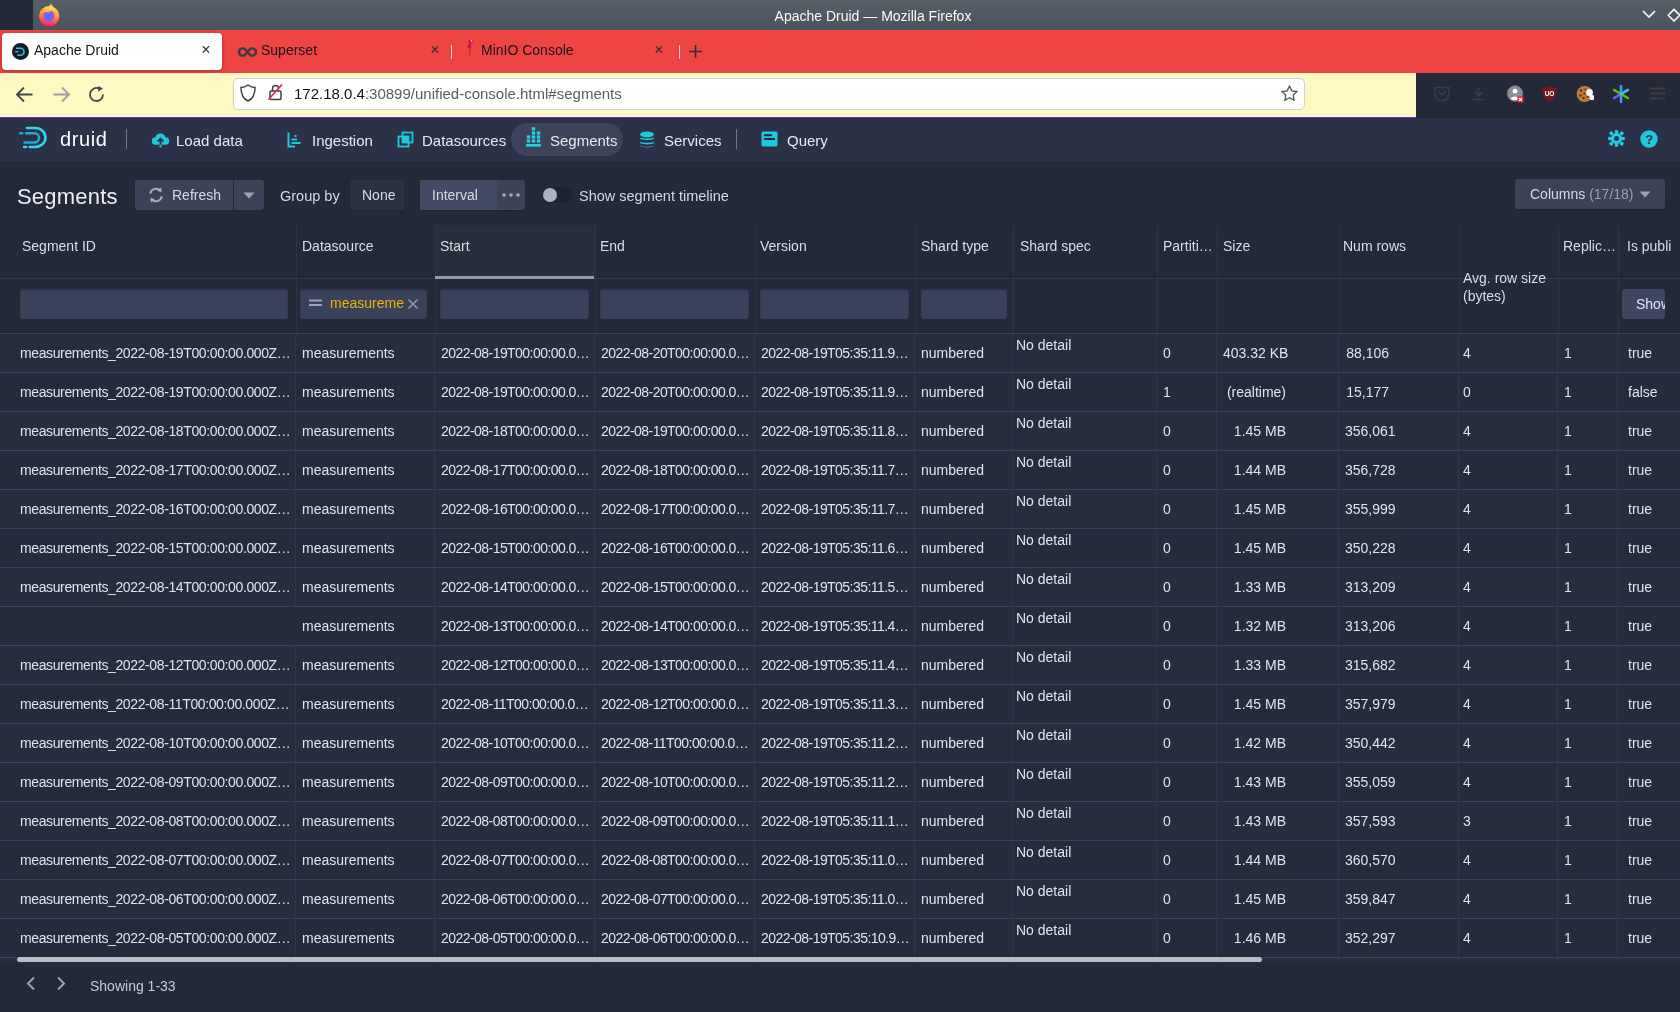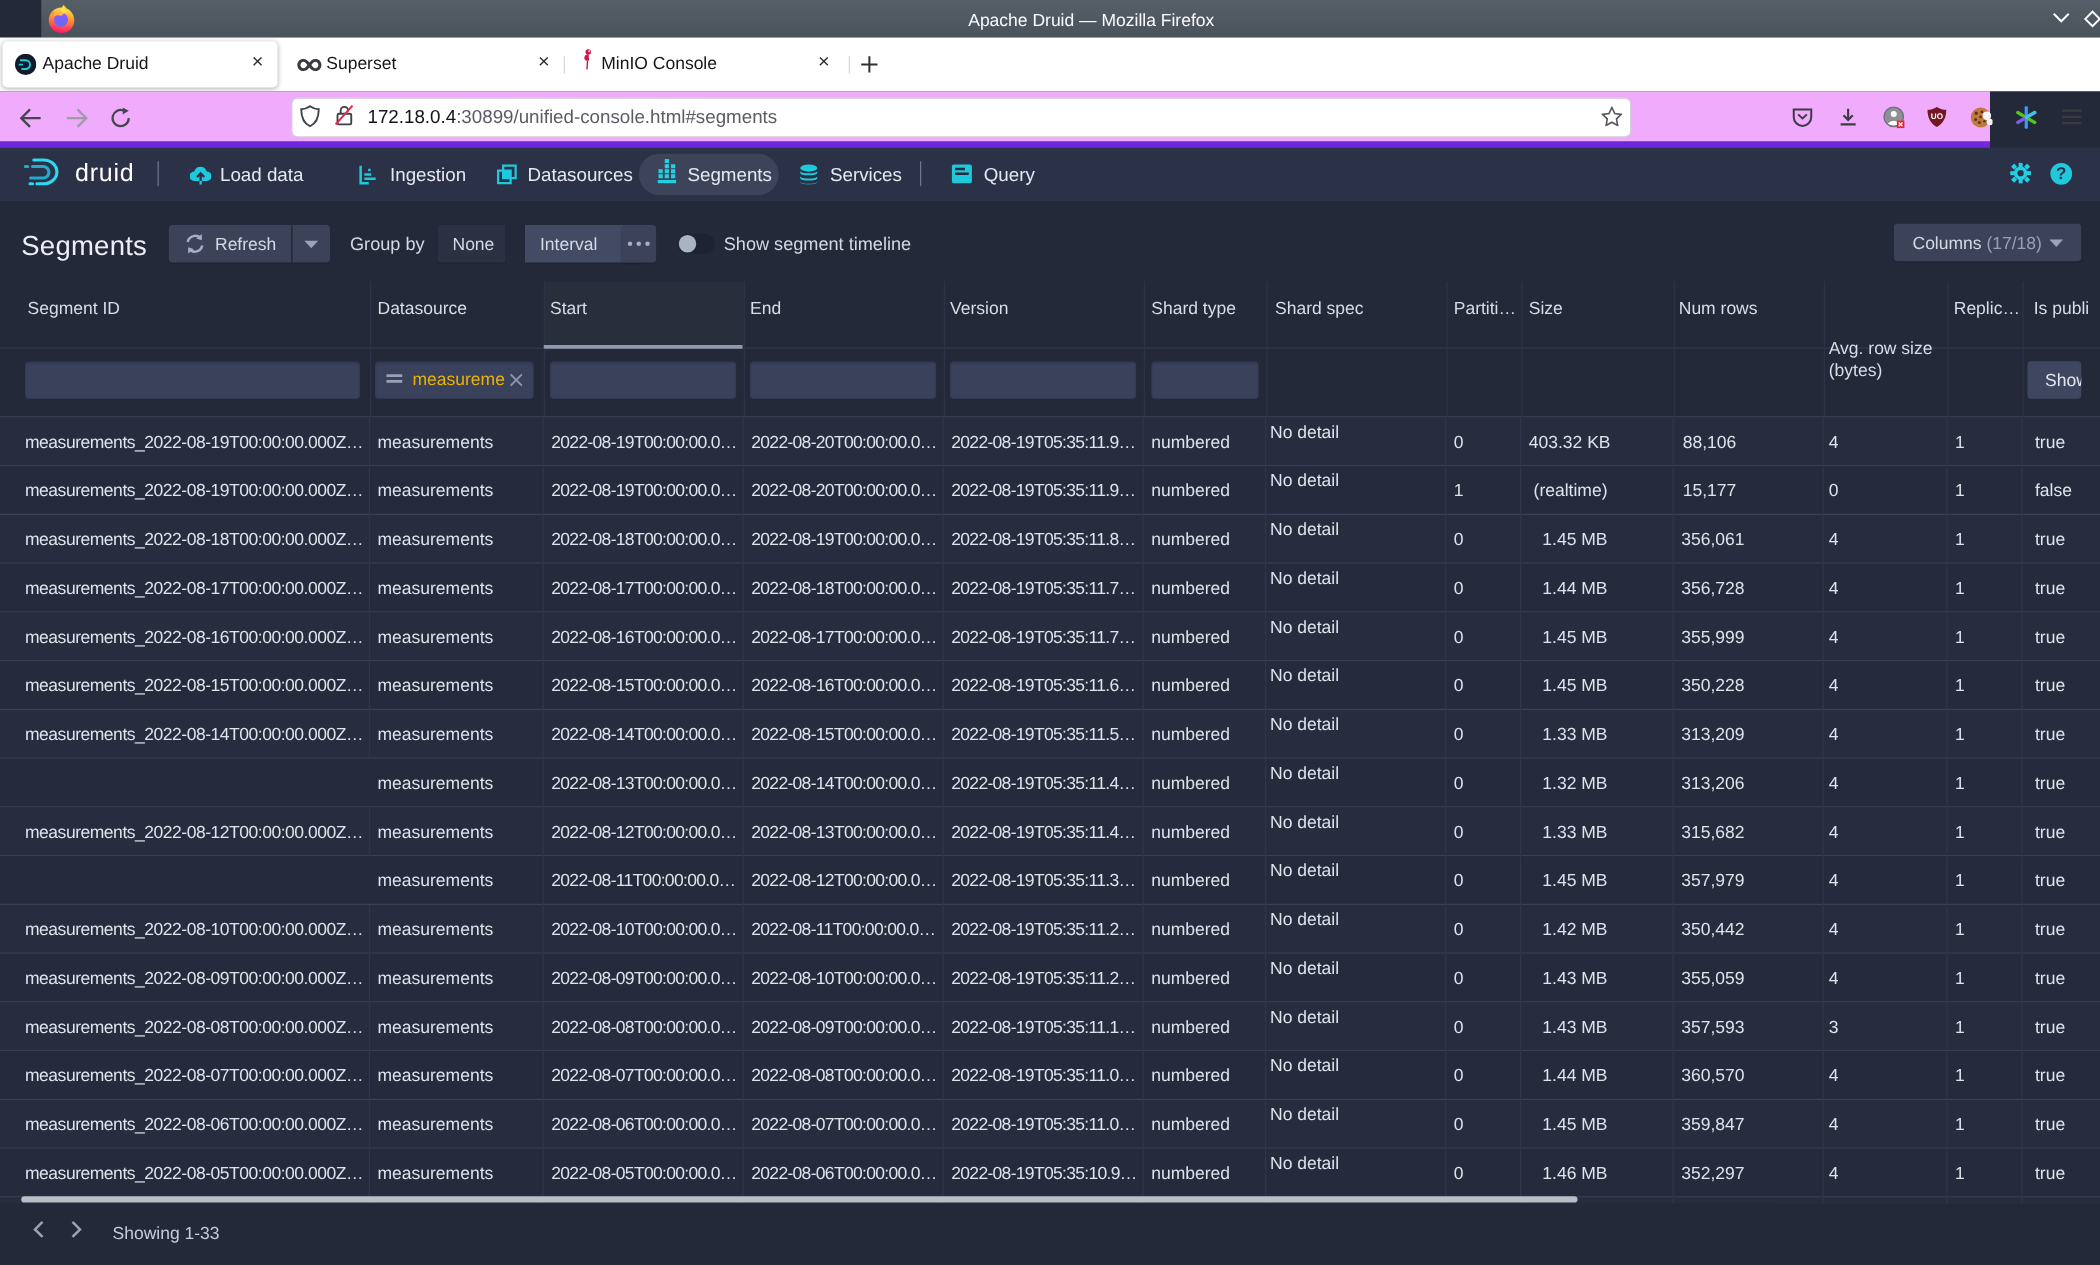--- a/index.html
+++ b/index.html
@@ -3,29 +3,29 @@
 <meta charset="utf-8">
 <style>
 * { margin:0; padding:0; box-sizing:border-box; }
 html,body { width:1680px; height:1012px; overflow:hidden; font-family:"Liberation Sans",sans-serif; }
 body { position:relative; background:#242939; }
 .abs { position:absolute; }
 svg { display:block; }
 
 #titlebar { left:0; top:0; width:1680px; height:30px; background:linear-gradient(#565f68,#4a525b); color:#fbfbfe;margin-left:33px; }
 #titlebar .title { position:absolute; left:0; right:0; top:8px; text-align:center; font-size:14px; color:#fbfbfe; }
-#tabbar { left:0; top:30px; width:1680px; height:43px; background:#ffffff; }
+#tabbar { left:0; top:30px; width:1680px; height:43px; background:#ef4444; }
 .tab { position:absolute; top:3px; height:37px; border-radius:4px; font-size:14px; color:#15141a; }
 .tab.active { background:#fff; box-shadow:0 1px 4px rgba(0,0,0,.3); }
 .tab .tlabel { position:absolute; left:32px; top:9px; white-space:nowrap; }
 .tab .tclose { position:absolute; top:9px; width:16px; height:16px; color:#2e2e33; font-size:16px; line-height:16px; text-align:center; font-weight:400; }
 .tab .favicon { position:absolute; left:10px; top:10px; width:17px; height:17px; }
 .tabsep { position:absolute; top:15px; width:1px; height:14px; background:#d7d7de; }
 #newtab { position:absolute; left:687px; top:13px; width:17px; height:17px; }
-#toolbar { left:0; top:73px; width:1592px; height:45px; background:#f0abfc; border-bottom:5px solid #6d28d9; }
+#toolbar { left:0; top:73px; width:1416px; height:45px; background:#fef9c3; border-bottom:1px solid #6d28d9; }
 .ticon { position:absolute; }
 #urlbar { position:absolute; left:233px; top:5px; width:1072px; height:32px; background:#ffffff; border:1px solid #cfcfd8; border-radius:5px; }
 #urltext { position:absolute; left:294px; top:12px; font-size:15px; color:#5b5b66; white-space:nowrap; }
 #urltext b { color:#15141a; font-weight:normal; }
 
 #dnav { left:0; top:118px; width:1680px; height:43px; background:#2b3147; }
 .ntext { position:absolute; top:14px; white-space:nowrap; color:#e6e9f2; font-size:15px; }
 .nicon { position:absolute; top:13px; }
 .navsep { position:absolute; top:11px; width:1px; height:20px; background:#6e7689; }
 #seg-pill { position:absolute; left:511px; top:5px; width:112px; height:33px; background:#3d4459; border-radius:17px; }
@@ -502,20 +502,21 @@
       <div class="c c5">numbered</div>
       <div class="c c6 top">No detail</div>
       <div class="c c7">0</div>
       <div class="c c8 rt">1.33 MB</div>
       <div class="c c9 rt">315,682</div>
       <div class="c c10">4</div>
       <div class="c c11">1</div>
       <div class="c c12">true</div>
     </div>
 <div class="row even">
+      <div class="c c0">measurements_2022-08-11T00:00:00.000Z…</div>
       <div class="c c1">measurements</div>
       <div class="c c2">2022-08-11T00:00:00.0…</div>
       <div class="c c3">2022-08-12T00:00:00.0…</div>
       <div class="c c4">2022-08-19T05:35:11.3…</div>
       <div class="c c5">numbered</div>
       <div class="c c6 top">No detail</div>
       <div class="c c7">0</div>
       <div class="c c8 rt">1.45 MB</div>
       <div class="c c9 rt">357,979</div>
       <div class="c c10">4</div>

